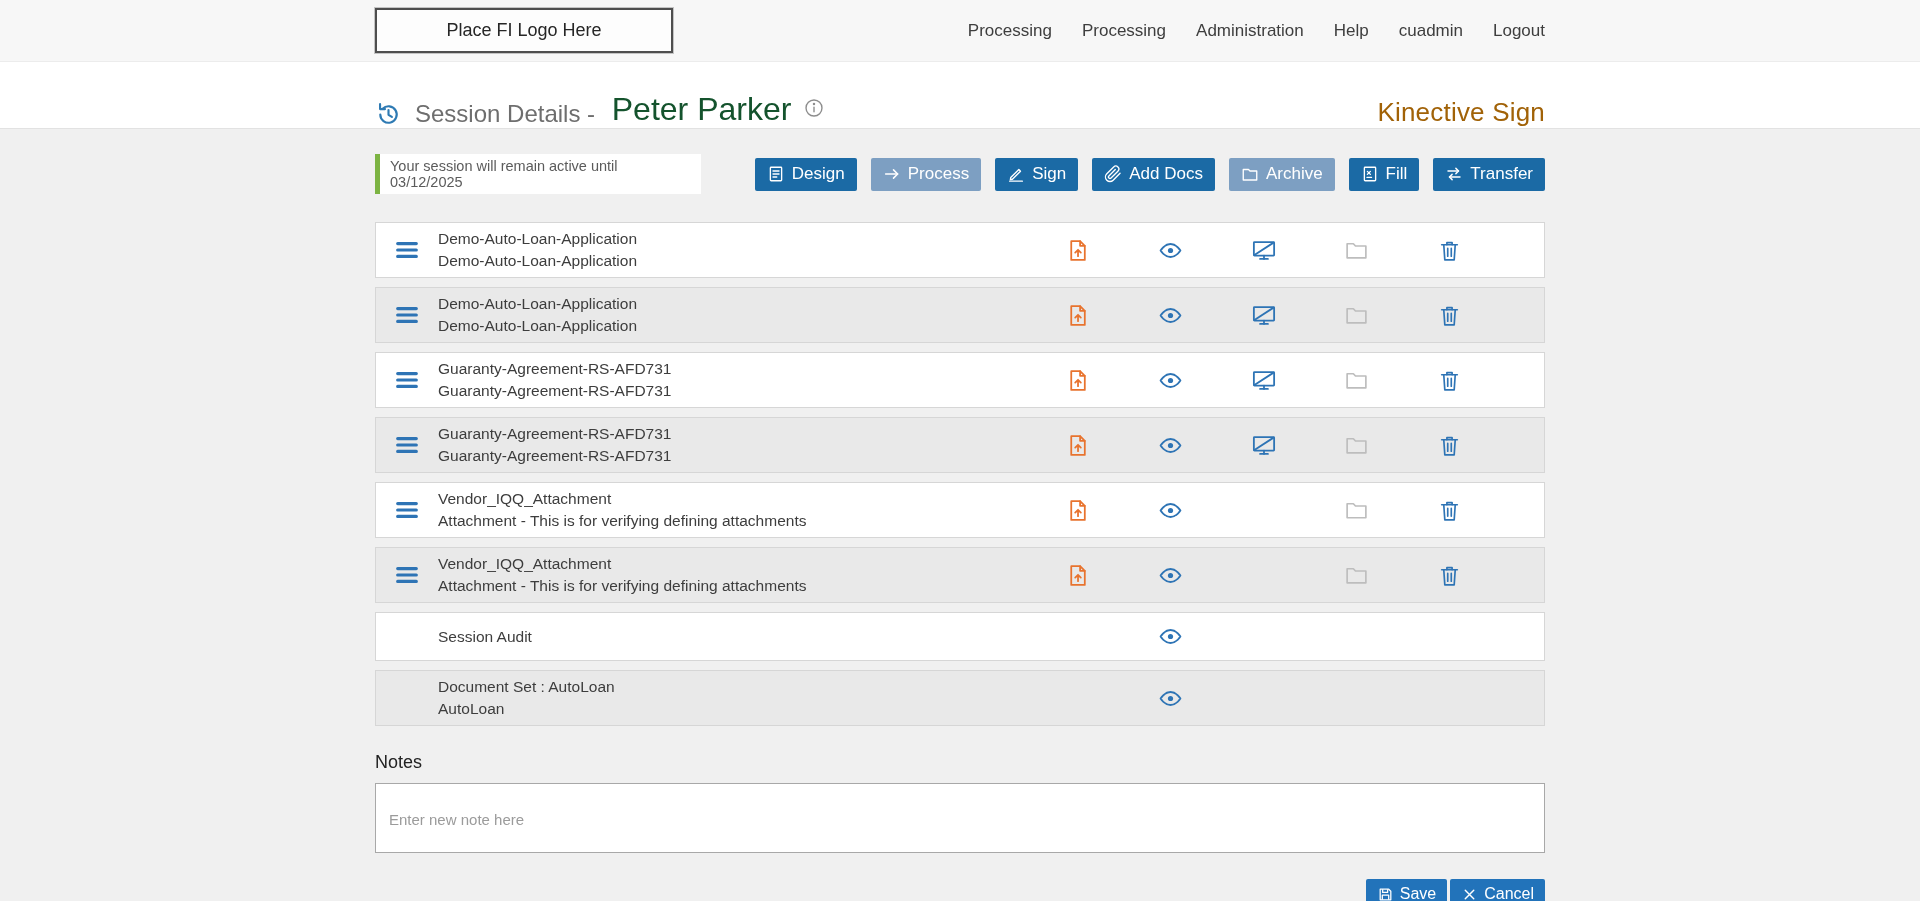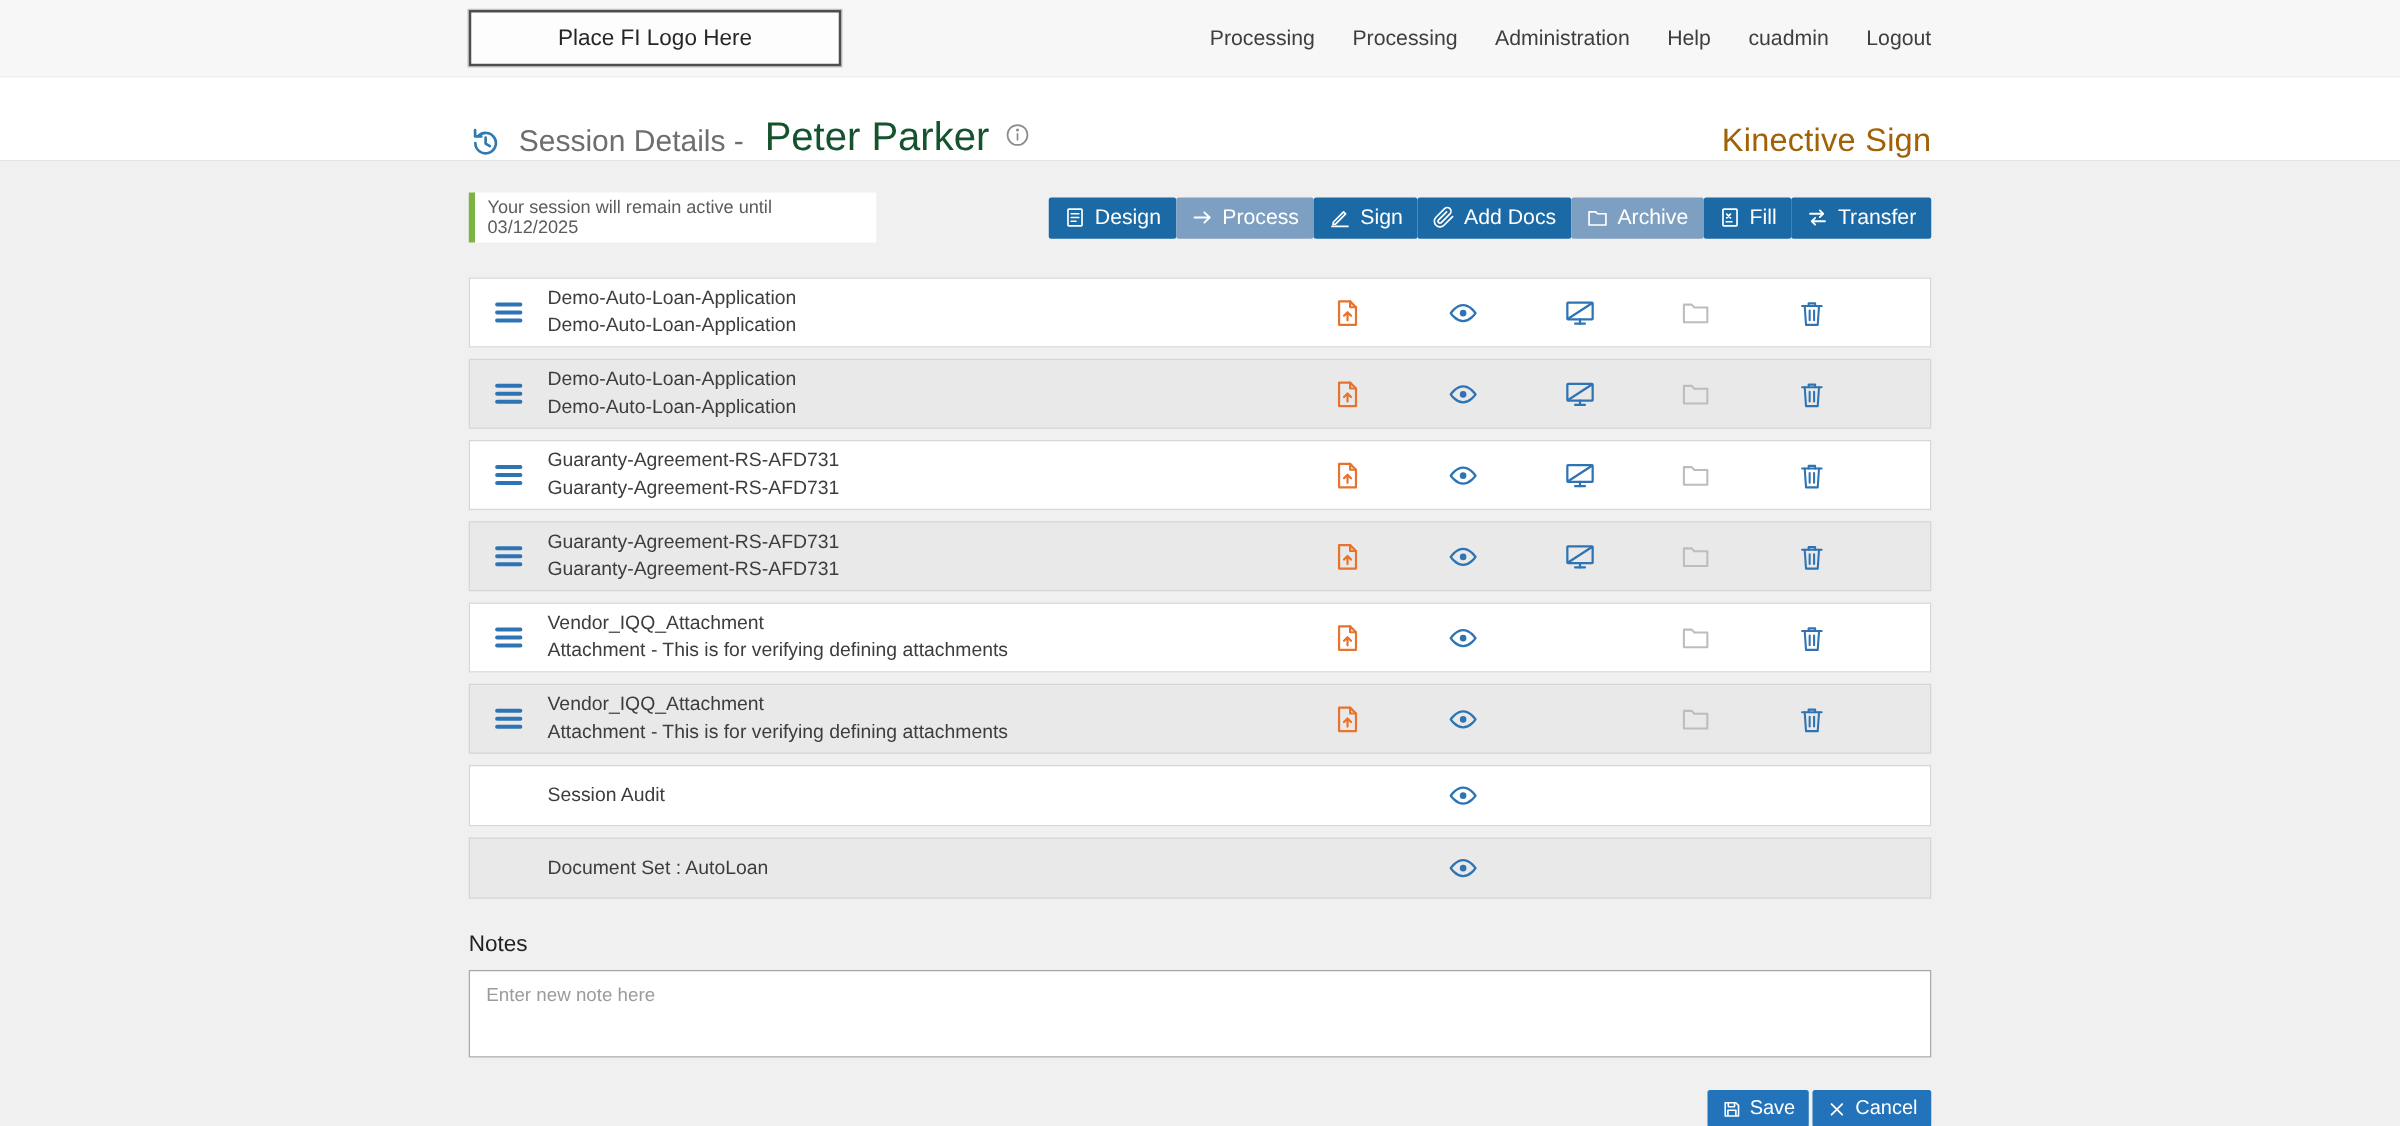--- a/index.html
+++ b/index.html
@@ -34,21 +34,21 @@
   .brand { margin-left:auto; font-size:26px; color:#a16207; letter-spacing:0.2px; }
 
   
   .main { padding-top:25px; }
   .banner-row { display:flex; justify-content:space-between; align-items:center; margin-bottom:28px; }
   .banner {
     width:326px; min-height:40px; background:#ffffff;
     border-left:5px solid #7cb342; display:flex; align-items:center; padding:0 10px;
   }
   .banner span { font-size:14.5px; color:#5b5b5b; }
-  .toolbar { display:flex; }
+  .toolbar { display:flex; gap:14px; }
   .btn {
     display:inline-flex; align-items:center; gap:7px;
     height:33px; padding:0 12px; border:none; border-radius:2px;
     color:#fff; font-size:17px; font-family:inherit; cursor:pointer; white-space:nowrap;
   }
   .btn-primary { background:#1b6aa5; }
   .btn-light { background:#7d9fc2; }
   .btn .icon { width:18px; height:18px; }
 
   
@@ -69,21 +69,21 @@
   .icon-blue { color:#2e74b5; }
   .icon-orange { color:#e8732e; }
   .icon-gray { color:#bdbdbd; }
   .icon { display:inline-flex; }
   .icon svg { width:100%; height:100%; display:block; }
 
   
   .notes-title { margin-top:26px; font-size:18px; color:#222; }
   .note-input {
     display:block; width:100%; height:70px; margin-top:10px;
-    border:1px solid #a8a8a8; background:#fff; padding:11px 13px;
+    border:1px solid #a8a8a8; background:#fff; padding:27px 13px;
     font-size:15px; font-family:inherit; color:#333; resize:none;
   }
   .note-input::placeholder { color:#9b9b9b; }
   .actions { display:flex; justify-content:flex-end; gap:3px; margin-top:26px; }
   .btn-small { background:#2273ba; height:30px; font-size:16px; padding:0 11px; gap:6px; }
   .btn-small .icon { width:17px; height:17px; }
 </style>
 </head>
 <body>
 
@@ -539,20 +539,21 @@
             </span>
           </div>
           <div class="icon-cell" data-interactable="false"></div>
           <div class="icon-cell" data-interactable="false"></div>
           <div class="icon-cell" data-interactable="false"></div>
         </div>
         <div class="doc-row alt" data-interactable="false">
           <div class="handle-cell" data-interactable="false"></div>
           <div class="doc-text" data-interactable="false">
             <div class="doc-title" data-interactable="false">Document Set : AutoLoan</div>
+            <div class="doc-subtitle" data-interactable="false">AutoLoan</div>
           </div>
           <div class="icon-cell" data-interactable="false"></div>
           <div class="icon-cell action-btn" data-interactable="true">
             <span class="icon row-icon eye icon-blue" data-interactable="false">
               <svg viewBox="0 0 24 24" fill="none" stroke="currentColor" stroke-width="1.8">
                 <path d="M2.5 12S6.5 5.8 12 5.8 21.5 12 21.5 12 17.5 18.2 12 18.2 2.5 12 2.5 12z" stroke-linejoin="round"></path>
                 <circle cx="12" cy="12" r="2.5" fill="currentColor" stroke="none"></circle>
               </svg>
             </span>
           </div>

